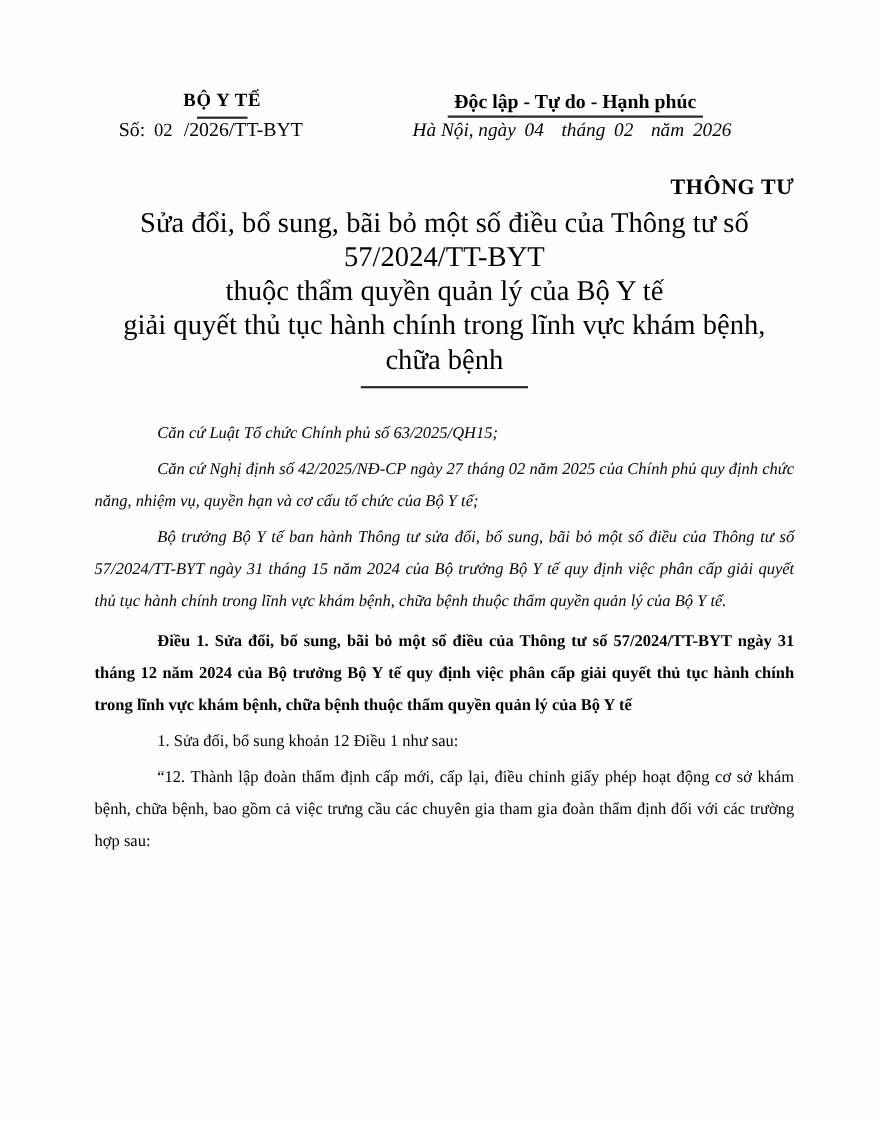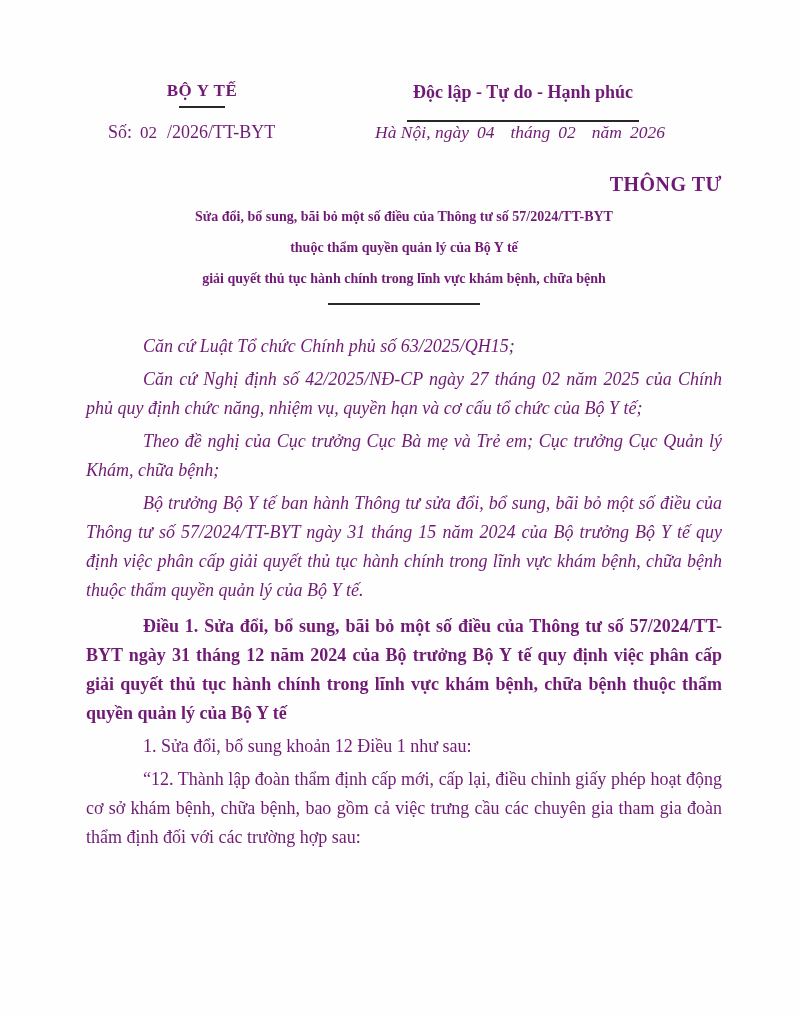--- a/index.html
+++ b/index.html
@@ -2,21 +2,21 @@
 <html><head>
 <meta charset="utf-8">
 <style>
   html, body { margin: 0; padding: 0; background: #ffffff; }
   .page {
     position: relative;
     width: 800px;
     height: 1014px;
     margin: 0 auto;
     background: #fefefe;
-    color: #701a75;
+    color: #000000;
     font-family: "Liberation Serif", "DejaVu Serif", serif;
     overflow: hidden;
   }
   .content { padding: 80px 78px 0 86px; }
 
   
   .hdr {
     display: grid;
     grid-template-columns: 232px 1fr;
     align-items: start;
@@ -40,21 +40,21 @@
     letter-spacing: 0.6px;
     line-height: 24px;
     white-space: nowrap;
   }
   .republic-line2 {
     display: inline-block;
     font-size: 18px;
     font-weight: bold;
     line-height: 23px;
     border-bottom: 2px solid #272727;
-    padding: 0 6px 16px 6px;
+    padding: 0 6px 1px 6px;
     margin-top: 1px;
     white-space: nowrap;
   }
 
   
   .num-date-row {
     display: grid;
     grid-template-columns: 232px 1fr;
     align-items: baseline;
   }
@@ -78,35 +78,35 @@
     margin-top: 28px;
     text-align: right;
     font-size: 20px;
     font-weight: bold;
     letter-spacing: 0.5px;
     line-height: 26px;
   }
   .doc-title {
     margin-top: 4px;
     text-align: center;
-    font-size: 14px;
-    font-weight: bold;
+    font-size: 26px;
+    font-weight: normal;
     line-height: 31px;
   }
   .title-separator {
     width: 152px;
     border-top: 2px solid #2a2a2a;
     margin: 9px auto 0 auto;
   }
 
   
   .body-text { margin-top: 27px; }
   .body-text p {
     margin: 0 0 4px 0;
-    font-size: 18px;
+    font-size: 15px;
     line-height: 29px;
     text-indent: 57px;
     text-align: justify;
   }
   p.it { font-style: italic; }
   p.bd { font-weight: bold; }
   p.article-head { margin-top: 7px; }
 </style>
 </head>
 <body>
@@ -137,21 +137,20 @@
     <div class="doc-title">
       <div>Sửa đổi, bổ sung, bãi bỏ một số điều của Thông tư số 57/2024/TT-BYT</div>
       <div>thuộc thẩm quyền quản lý của Bộ Y tế</div>
       <div>giải quyết thủ tục hành chính trong lĩnh vực khám bệnh, chữa bệnh</div>
     </div>
     <div class="title-separator"></div>
 
     <div class="body-text">
       <p class="it">Căn cứ Luật Tổ chức Chính phủ số 63/2025/QH15;</p>
       <p class="it">Căn cứ Nghị định số 42/2025/NĐ-CP ngày 27 tháng 02 năm 2025 của Chính phủ quy định chức năng, nhiệm vụ, quyền hạn và cơ cấu tổ chức của Bộ Y tế;</p>
-      <p class="it">Theo đề nghị của Cục trưởng Cục Bà mẹ và Trẻ em; Cục trưởng Cục Quản lý Khám, chữa bệnh;</p>
       <p class="it">Bộ trưởng Bộ Y tế ban hành Thông tư sửa đổi, bổ sung, bãi bỏ một số điều của Thông tư số 57/2024/TT-BYT ngày 31 tháng 15 năm 2024 của Bộ trưởng Bộ Y tế quy định việc phân cấp giải quyết thủ tục hành chính trong lĩnh vực khám bệnh, chữa bệnh thuộc thẩm quyền quản lý của Bộ Y tế.</p>
       <p class="bd article-head">Điều 1. Sửa đổi, bổ sung, bãi bỏ một số điều của Thông tư số 57/2024/TT-BYT ngày 31 tháng 12 năm 2024 của Bộ trưởng Bộ Y tế quy định việc phân cấp giải quyết thủ tục hành chính trong lĩnh vực khám bệnh, chữa bệnh thuộc thẩm quyền quản lý của Bộ Y tế</p>
       <p>1. Sửa đổi, bổ sung khoản 12 Điều 1 như sau:</p>
       <p>“12. Thành lập đoàn thẩm định cấp mới, cấp lại, điều chỉnh giấy phép hoạt động cơ sở khám bệnh, chữa bệnh, bao gồm cả việc trưng cầu các chuyên gia tham gia đoàn thẩm định đối với các trường hợp sau:</p>
     </div>
 
   </div>
 </div>
 
 </body></html>

